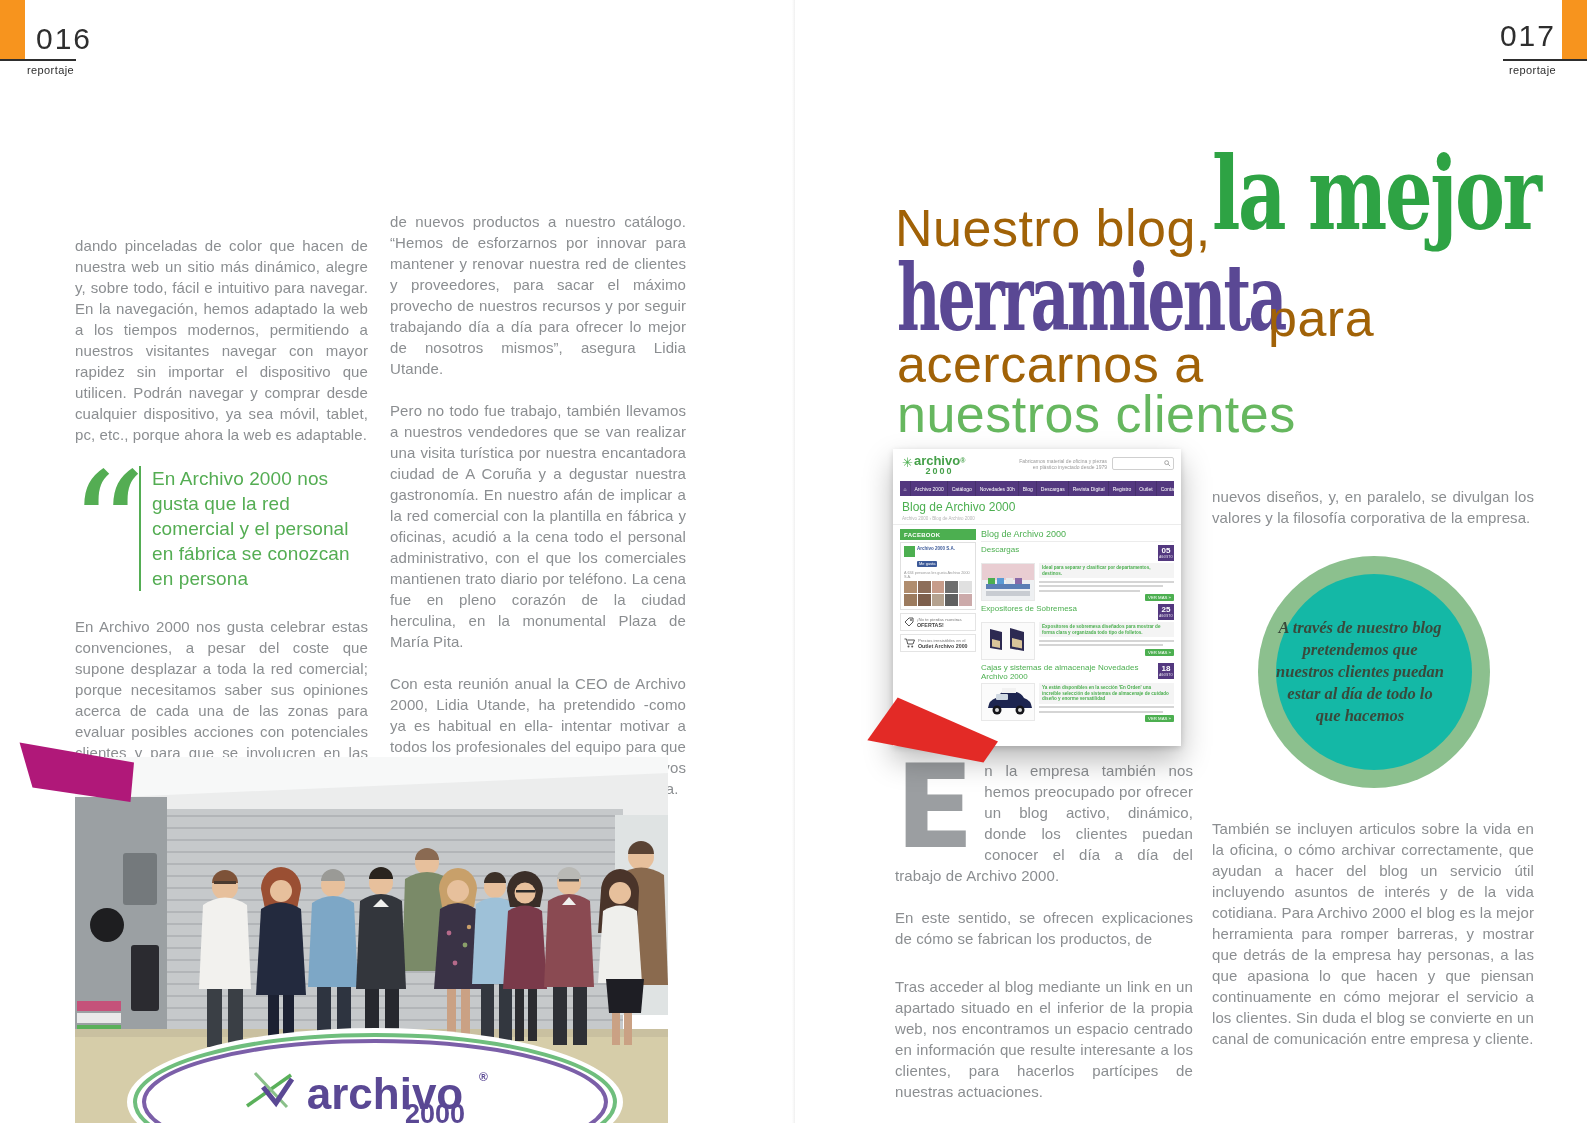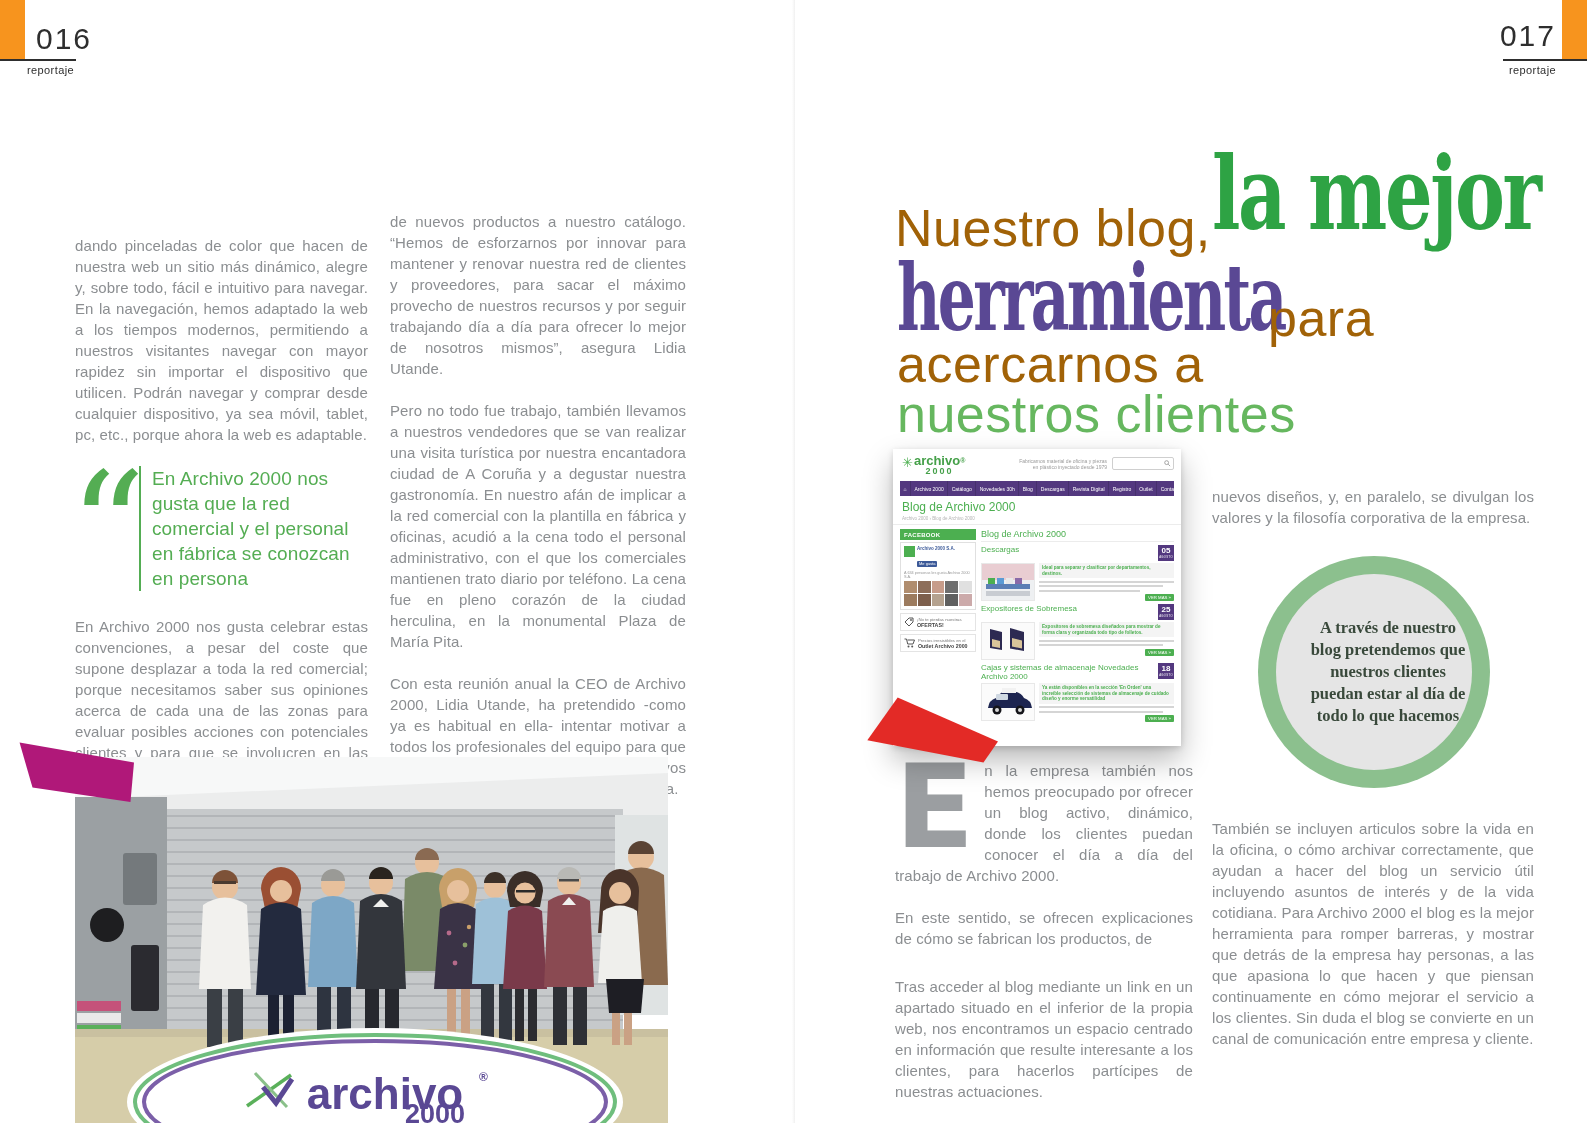--- a/index.html
+++ b/index.html
@@ -30,21 +30,21 @@
   .t-serif.green{color:#2ea344;font-size:96px;letter-spacing:-3px;transform:scale(.78,1.05);}
   .t-serif.purple{color:#5a4894;font-size:88px;letter-spacing:-4px;transform:scale(.68,1.05);}
   
   .magenta-shape{left:16px;top:736px;width:118px;height:66px;background:#b01879;z-index:6;
                  clip-path:polygon(3% 10%,100% 40%,97% 100%,14% 78%);}
   .red-shape{left:866px;top:694px;width:132px;height:70px;background:#e32a26;z-index:6;
              clip-path:polygon(24% 5%,100% 68%,89% 98%,1% 66%);}
   
   .circle-out{left:1258px;top:556px;width:232px;height:232px;border-radius:50%;background:#8cc08e;}
   .circle-in{position:absolute;left:18px;top:18px;right:18px;bottom:18px;border-radius:50%;
-             background:#e5e5e5;display:flex;align-items:center;justify-content:flex-end;}
+             background:#14b8a6;display:flex;align-items:center;justify-content:flex-start;font-style:italic;}
   .circle-txt{font-family:"Liberation Serif",serif;font-size:16.5px;line-height:22px;
               color:#39493b;text-align:center;width:168px;font-weight:bold;}
   
   .dropcap{float:left;font-family:"DejaVu Sans",sans-serif;font-weight:bold;font-size:116px;
            line-height:86px;color:#9b9ea1;margin:4px 10px 0 0;}
   
   .blog-card{left:893px;top:449px;width:288px;height:297px;background:#ffffff;z-index:5;
              box-shadow:0 14px 28px rgba(0,0,0,.28), 0 2px 6px rgba(0,0,0,.15);
              font-family:"Liberation Sans",sans-serif;overflow:hidden;}
   .bc-head{display:flex;align-items:flex-start;padding:6px 7px 2px 9px;}

